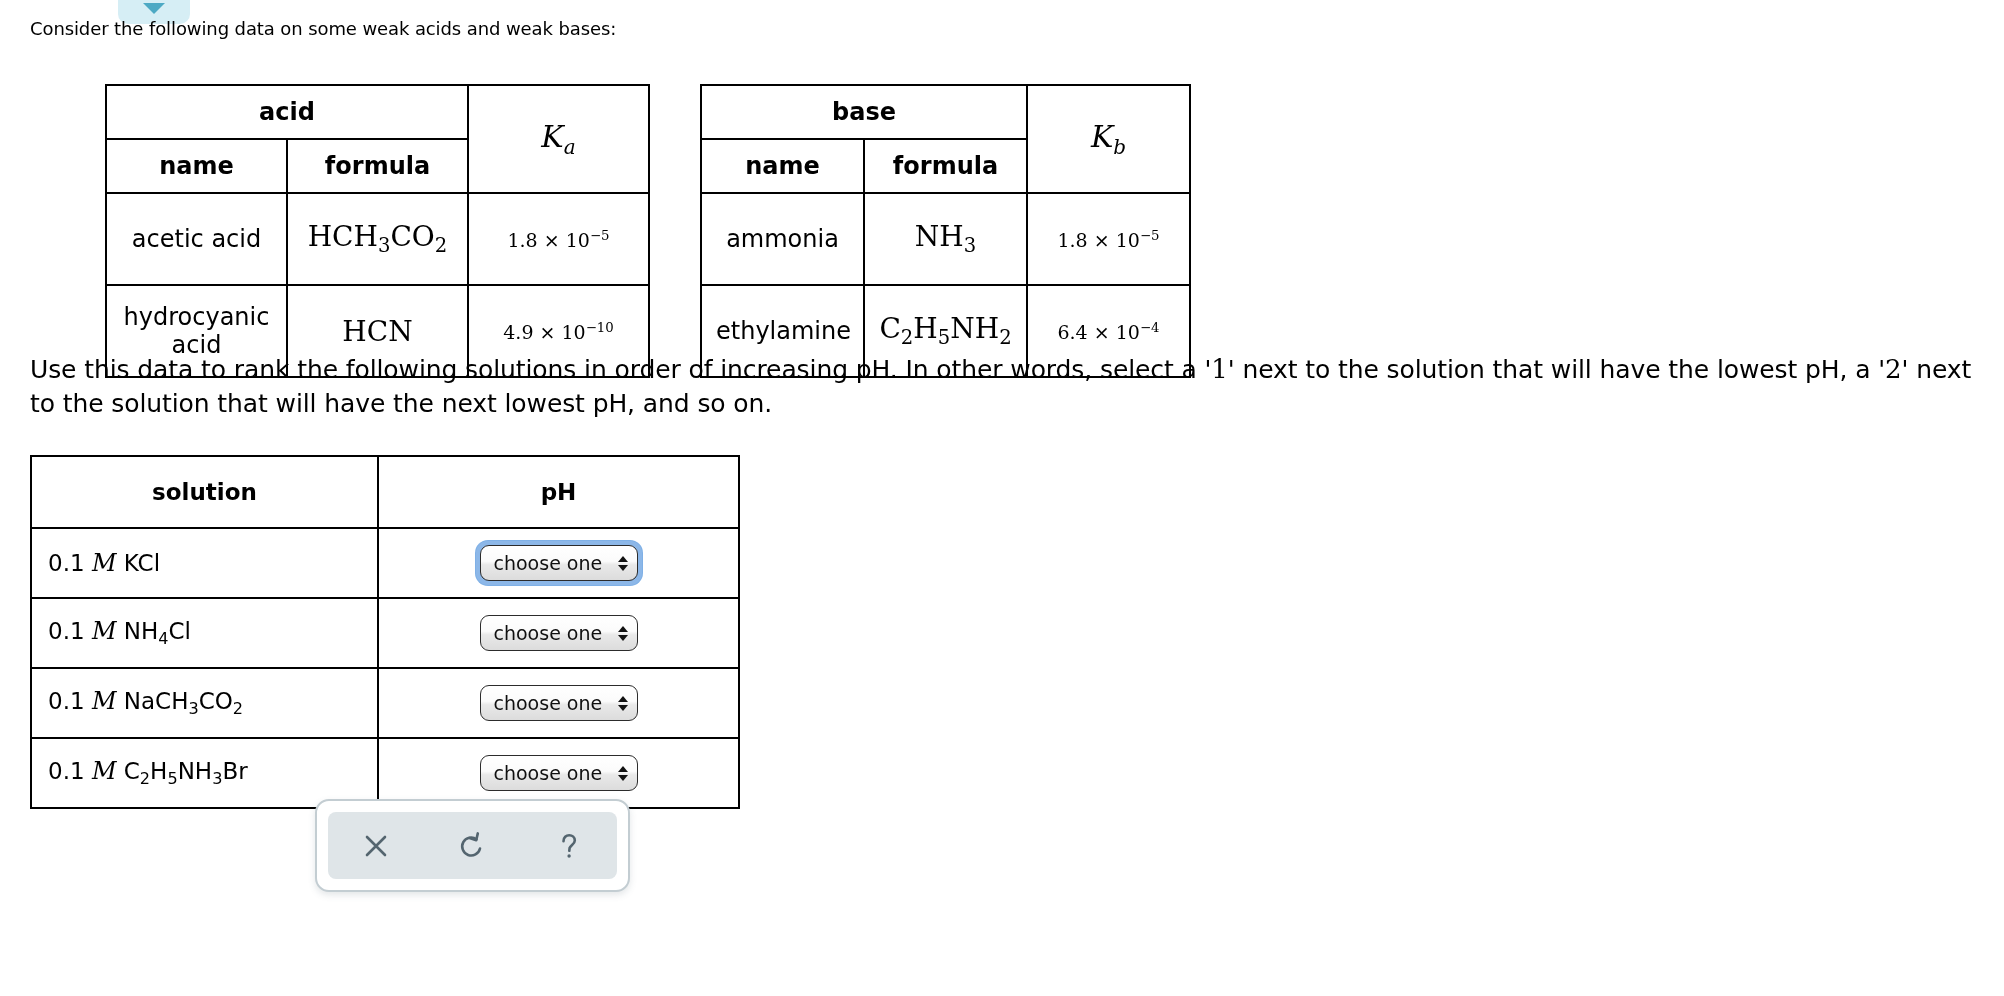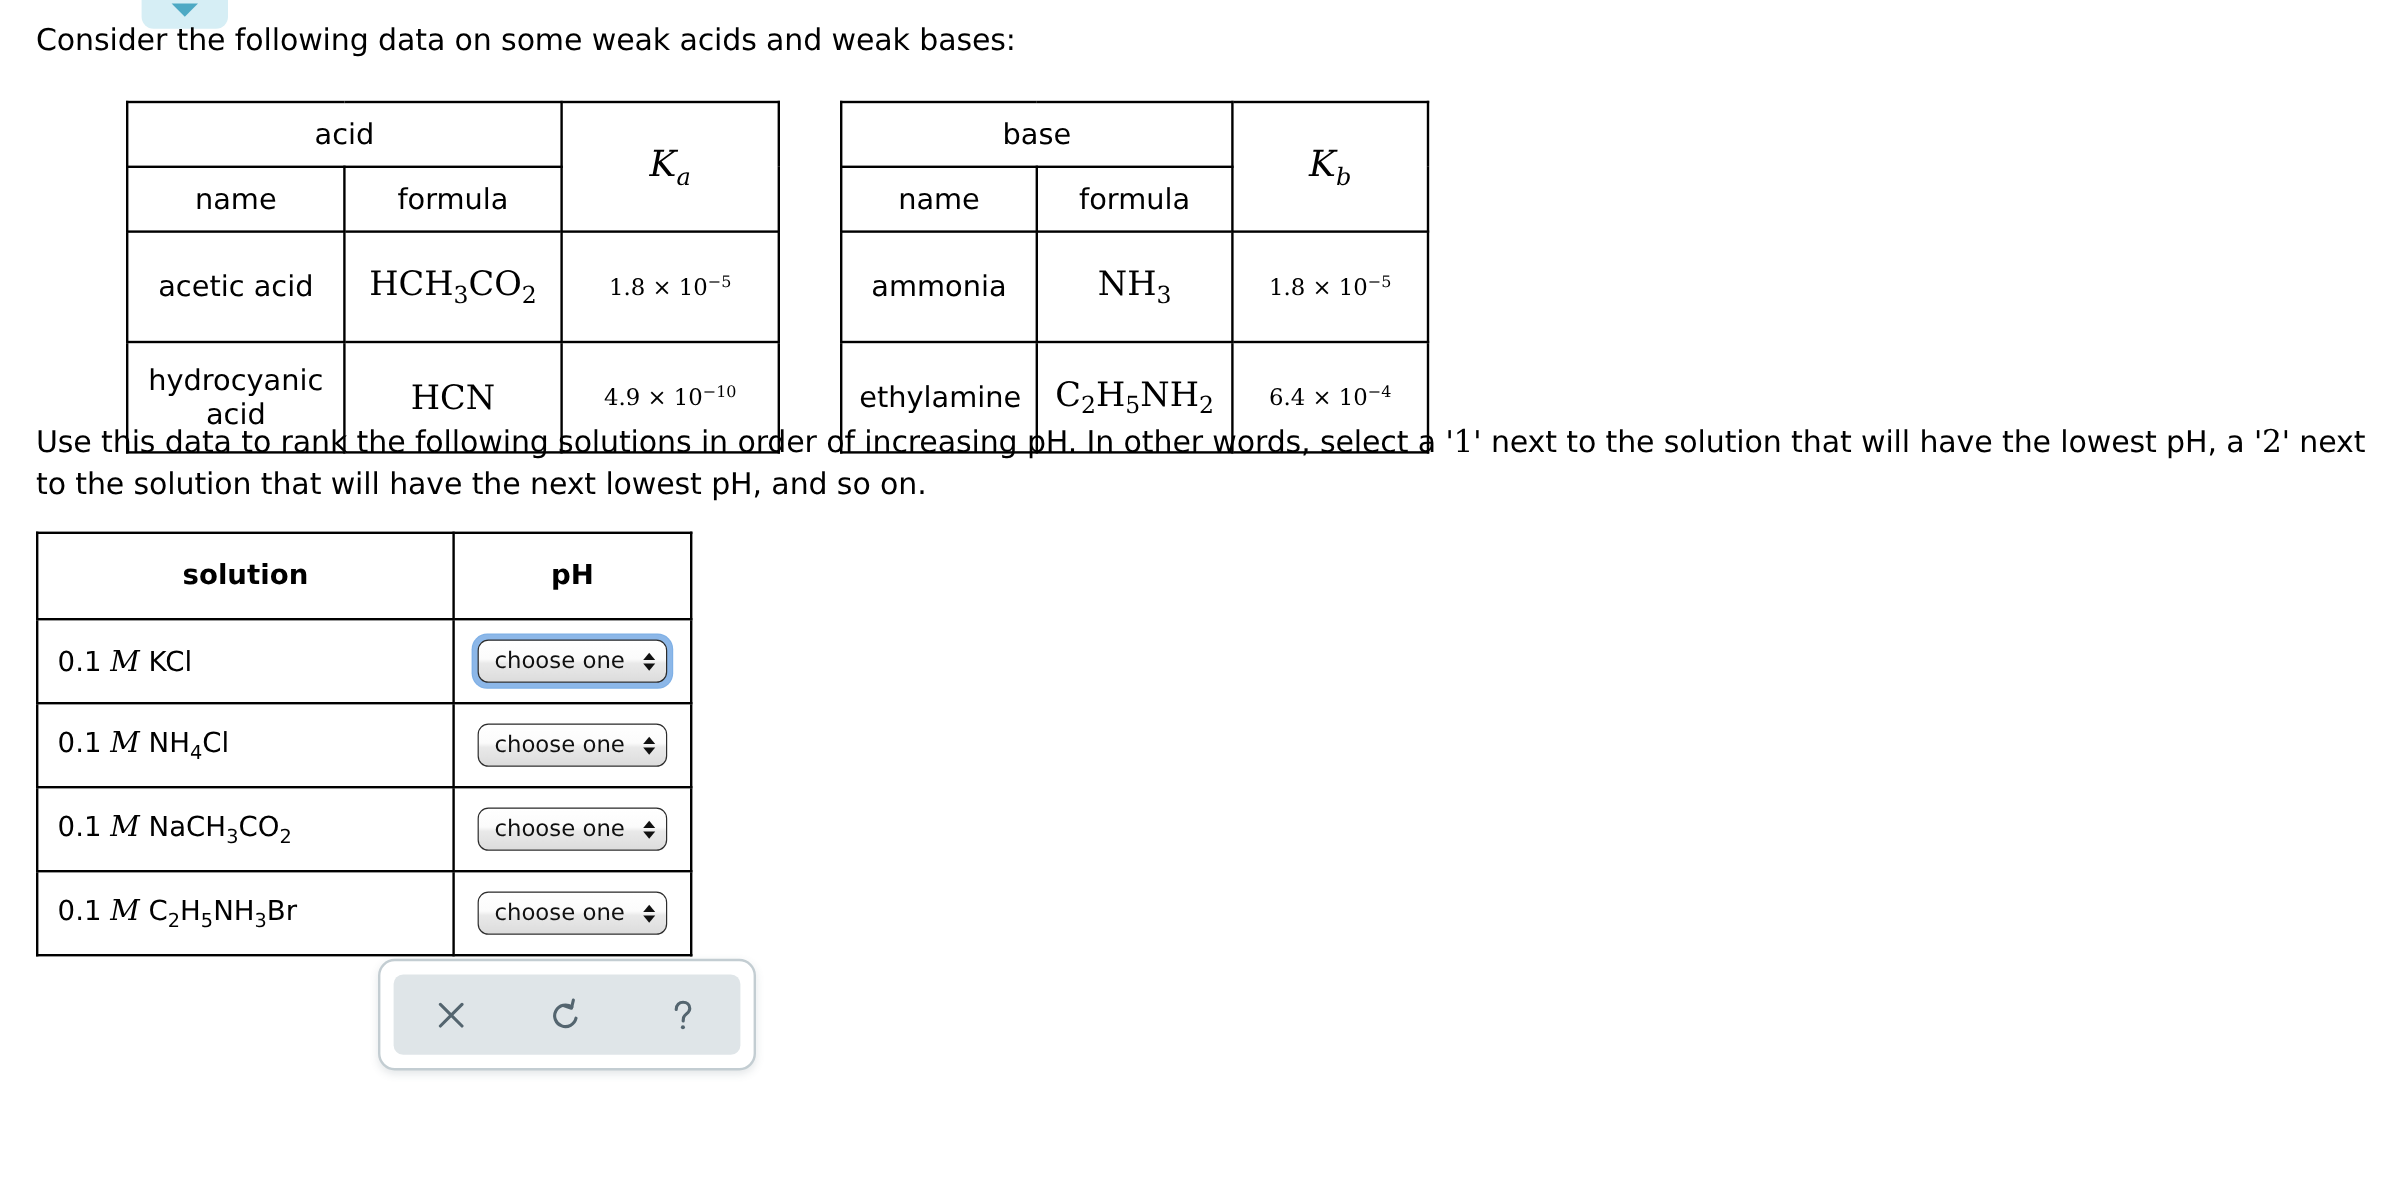--- a/index.html
+++ b/index.html
@@ -38,21 +38,21 @@
     border-left: 11px solid transparent;
     border-right: 11px solid transparent;
     border-top: 11px solid #4da9c4;
   }
 
   
   .intro {
     position: absolute;
     left: 30px;
     top: 18px;
-    font-size: 25px;
+    font-size: 18px;
     line-height: 1.25;
     letter-spacing: -0.1px;
     white-space: nowrap;
   }
   .instructions {
     position: absolute;
     left: 30px;
     top: 352px;
     width: 1960px;
     font-size: 25px;
@@ -71,21 +71,21 @@
     background: #ffffff;
     table-layout: fixed;
   }
   .data-table td, .data-table th {
     border: 2.5px solid #000000;
     text-align: center;
     vertical-align: middle;
     padding: 0;
   }
   .data-table .hdr {
-    font-weight: normal;
+    font-weight: bold;
     font-size: 24px;
     font-family: "DejaVu Sans", "Liberation Sans", sans-serif;
     height: 52px;
   }
   .data-table .kcell {
     font-family: "DejaVu Serif", "Liberation Serif", serif;
     font-size: 30px;
     font-style: italic;
     height: 104px;
   }
@@ -118,22 +118,22 @@
     vertical-align: 0.52em;
   }
 
   #acid-table { left: 105px; top: 84px; width: 545px; }
   #base-table { left: 700px; top: 84px; width: 491px; }
 
   
   #solution-table {
     position: absolute;
     left: 30px;
-    top: 443px;
-    width: 547px;
+    top: 455px;
+    width: 710px;
     border-collapse: collapse;
     table-layout: fixed;
     background: #ffffff;
   }
   #solution-table td, #solution-table th {
     border: 2.5px solid #000000;
     padding: 0;
     vertical-align: middle;
   }
   #solution-table .sol-hdr {

